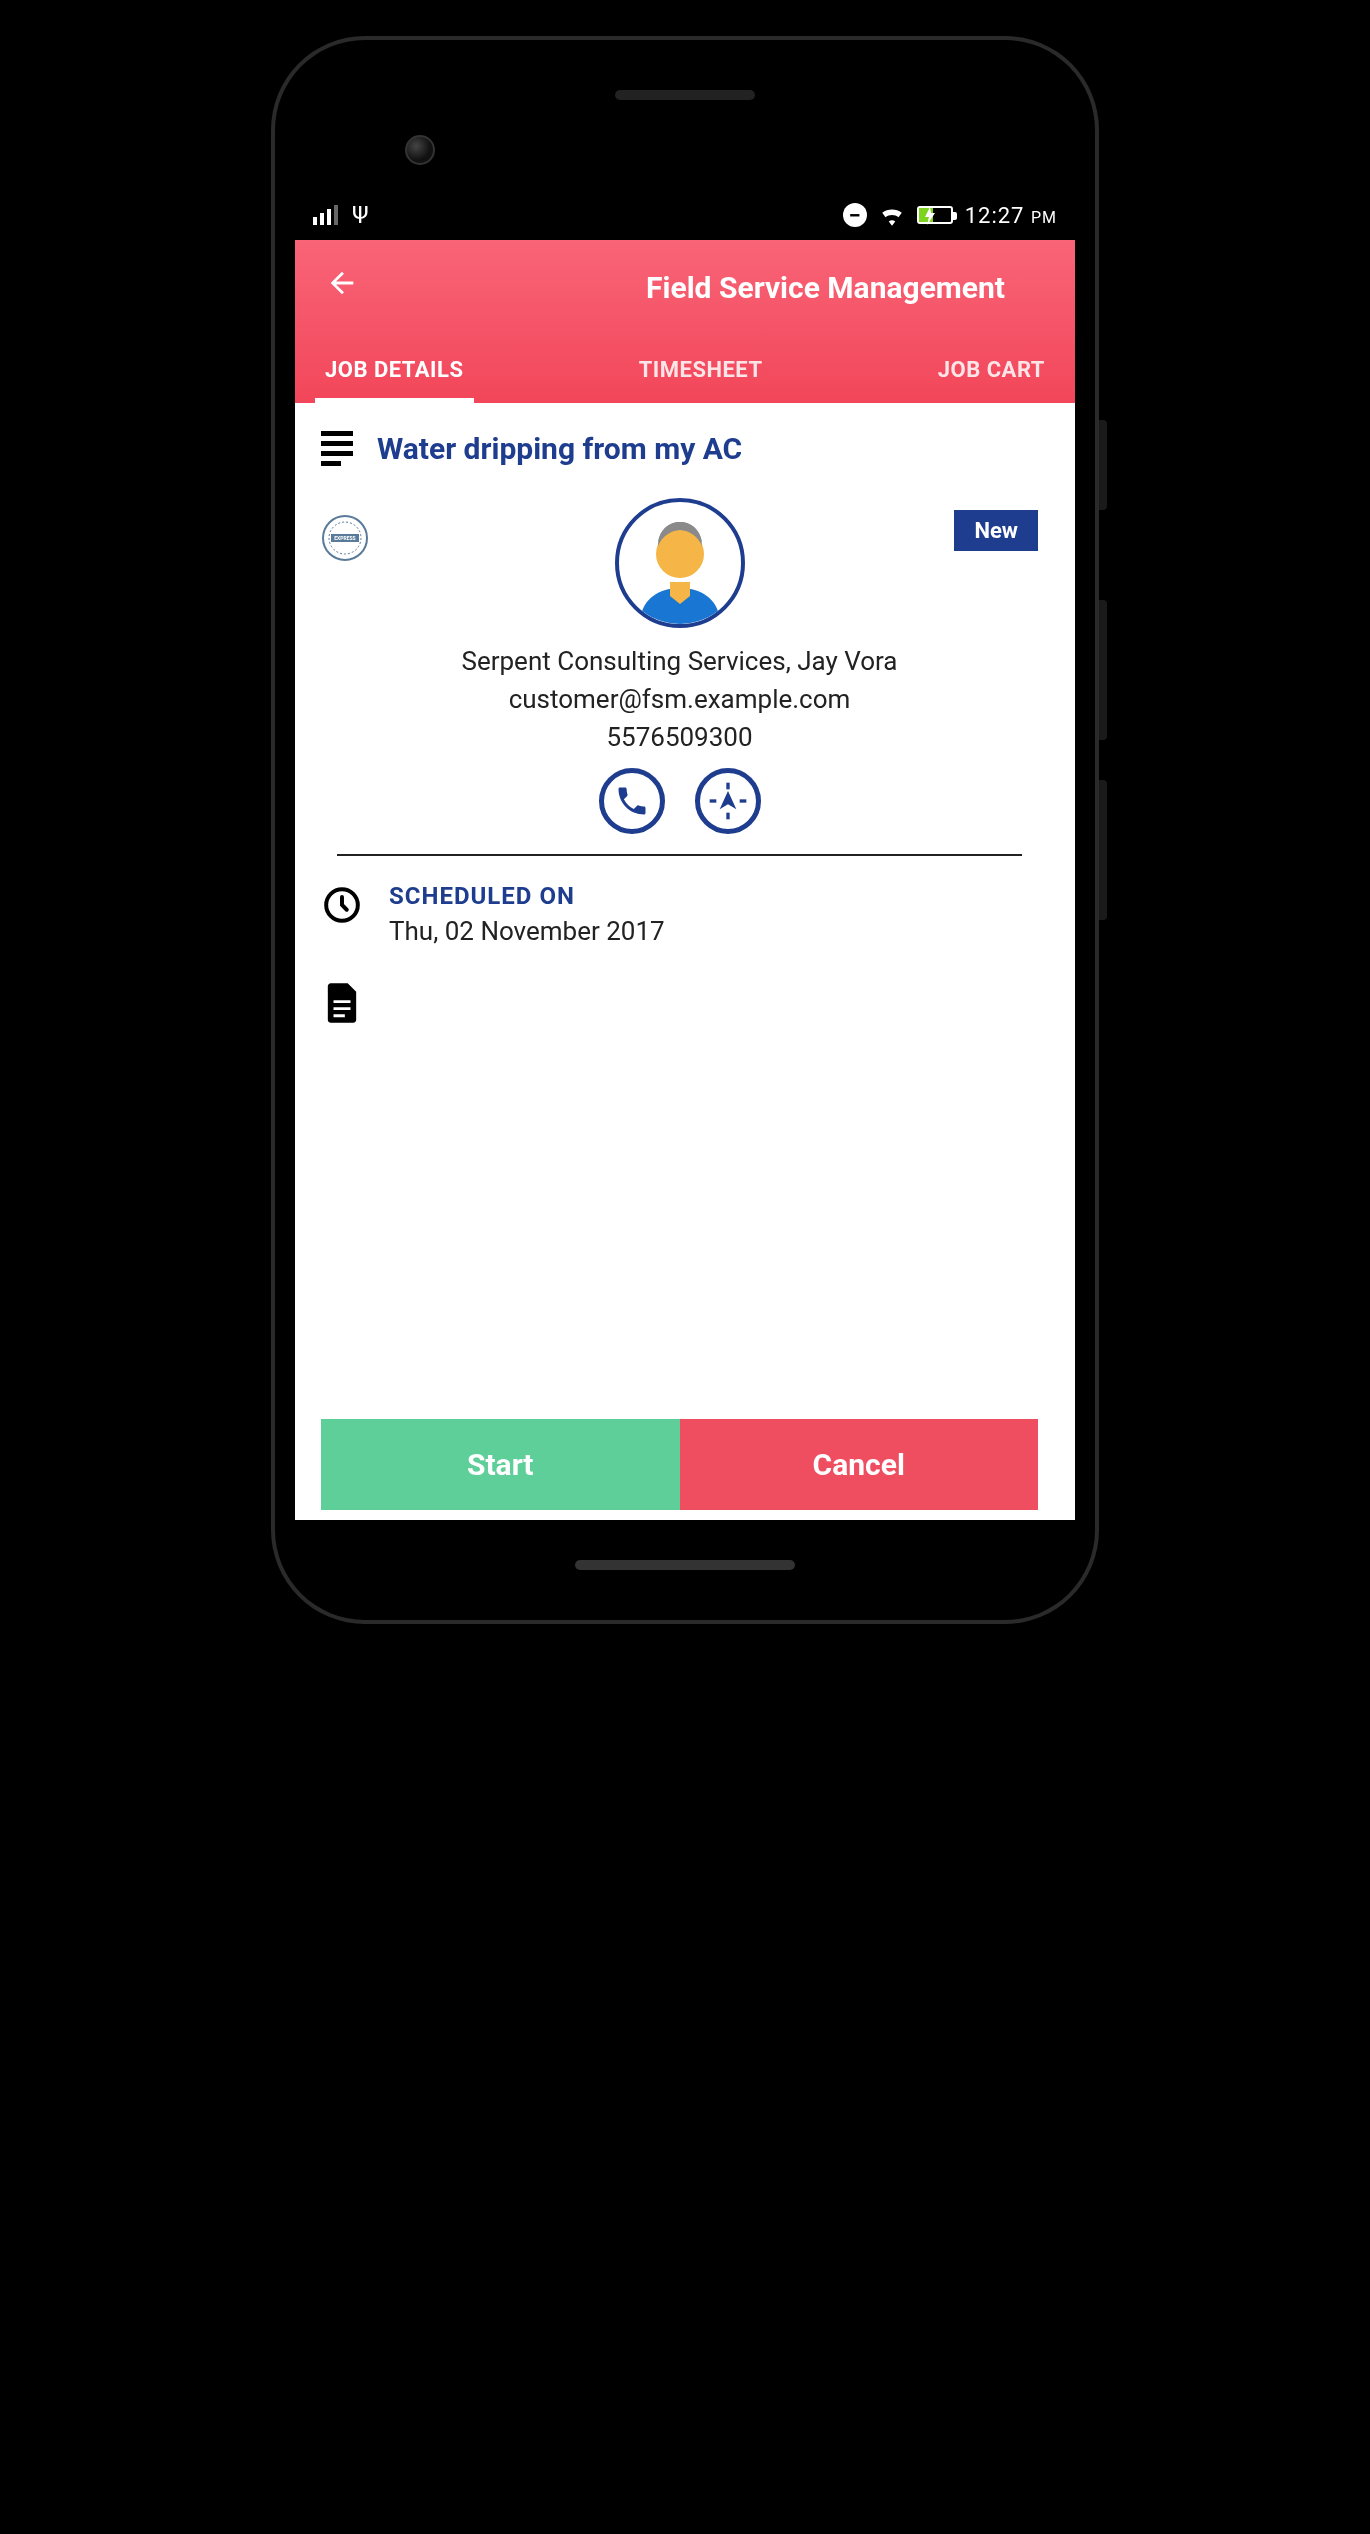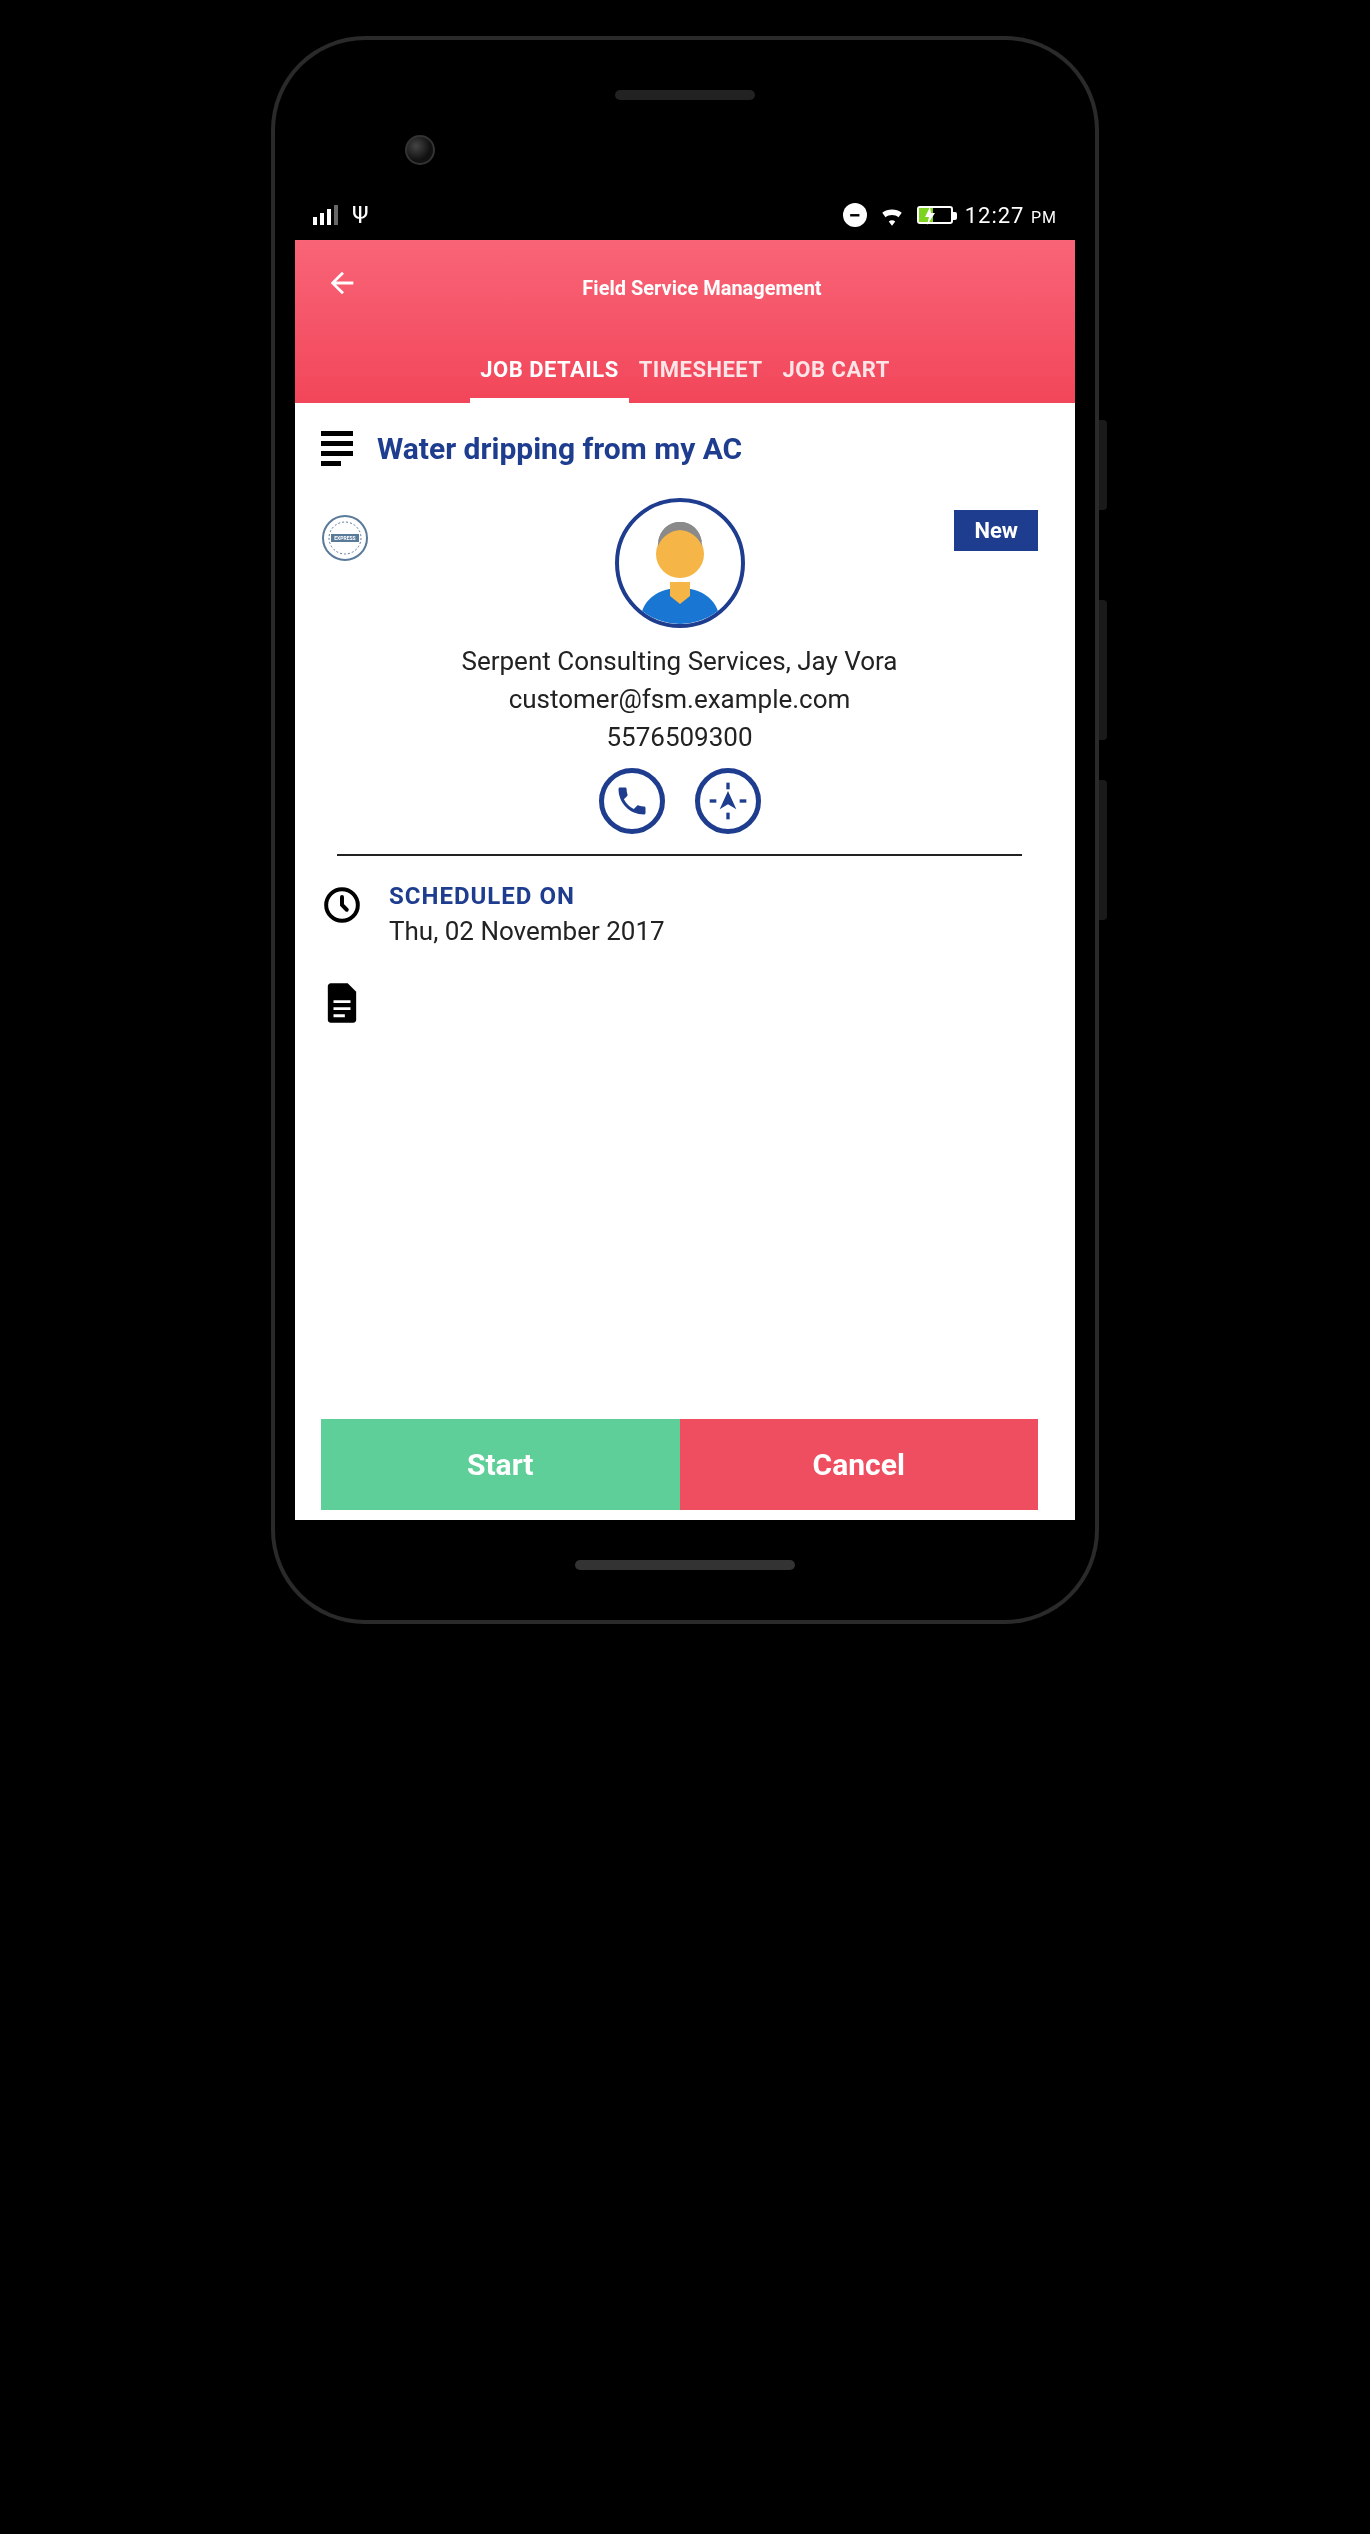--- a/index.html
+++ b/index.html
@@ -124,22 +124,22 @@
   color: #fff;
   padding: 22px 20px 0 20px;
 }
 .header-top {
   display: flex;
   align-items: center;
   gap: 30px;
   padding-bottom: 30px;
 }
 .back-arrow { font-size: 36px; cursor: pointer; padding: 4px 10px; }
-.header-title { font-size: 20px; font-weight: bold; flex: 1; text-align: center; padding-right: 50px; }
-.tabs { display: flex; justify-content: center; }
+.header-title { font-size: 30px; font-weight: bold; flex: 1; text-align: right; padding-right: 50px; }
+.tabs { display: flex; justify-content: space-between; }
 .tab {
   font-size: 22px; font-weight: bold; padding: 14px 10px 16px 10px;
   opacity: 0.85; cursor: pointer; letter-spacing: 0.5px;
 }
 .tab.active { border-bottom: 5px solid #fff; opacity: 1; }
 
 
 .content {
   flex: 1;
   background: #fff;

